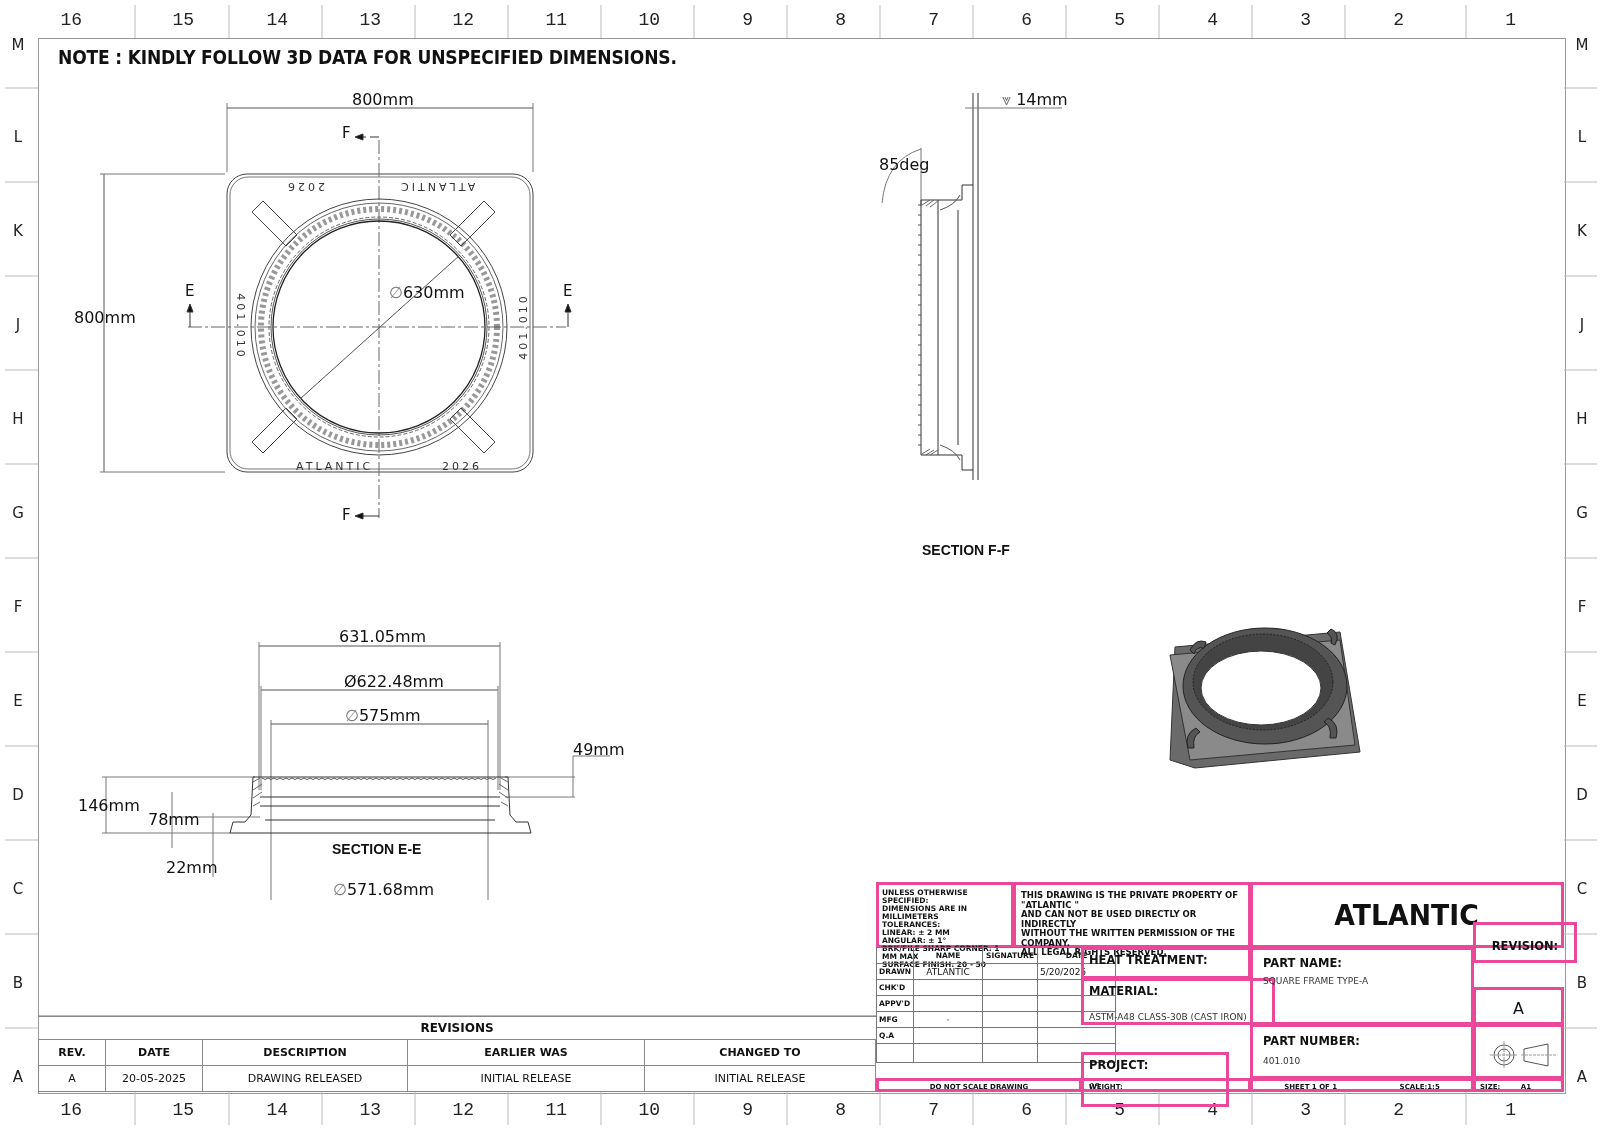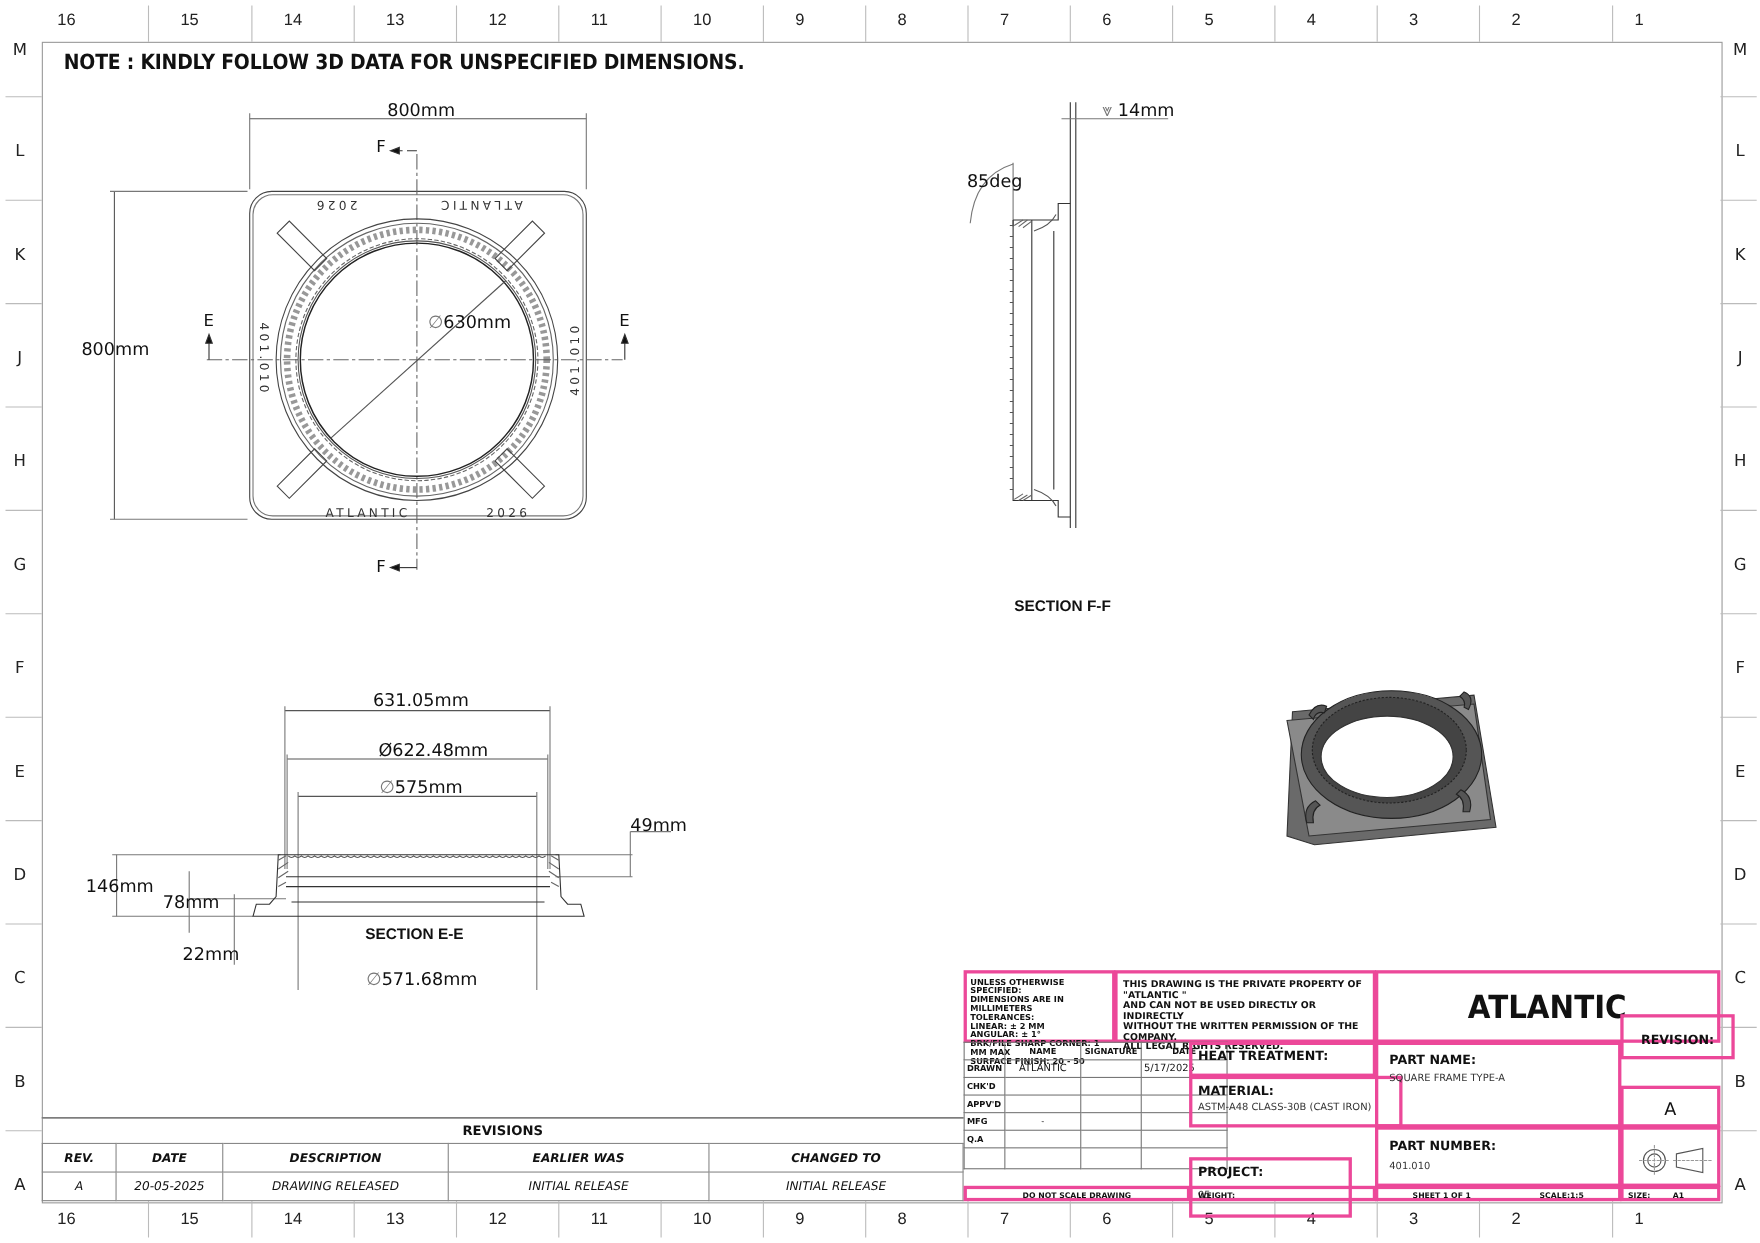--- a/index.html
+++ b/index.html
@@ -1,25 +1,25 @@
 <!DOCTYPE html>
 <html><head>
 <meta charset="utf-8">
 <style>
   html,body{margin:0;padding:0;background:#fff;}
   body{width:1600px;height:1130px;position:relative;overflow:hidden;font-family:"Liberation Sans",sans-serif;color:#111;}
-  .zone-num{position:absolute;font-size:15px;color:#222;text-align:left;width:30px;font-family:Liberation Sans, sans-serif;}
+  .zone-num{position:absolute;font-size:18px;color:#222;text-align:right;width:30px;font-family:Liberation Mono, monospace;}
   .zone-let{position:absolute;font-size:15px;color:#222;width:20px;text-align:center;font-family:"DejaVu Sans",sans-serif;}
   .frame{position:absolute;left:38px;top:38px;width:1526px;height:1054px;border:1px solid #999;}
   .note{position:absolute;left:58px;top:46px;font-weight:bold;font-size:19px;letter-spacing:-0.2px;font-family:"DejaVu Sans",sans-serif;transform:scaleX(0.9);transform-origin:left;}
   .dim{position:absolute;font-size:16px;font-family:"DejaVu Sans",sans-serif;color:#111;white-space:nowrap;}
   .sec-label{position:absolute;font-weight:bold;font-size:14px;font-family:"Liberation Sans",sans-serif;}
   svg{position:absolute;left:0;top:0;}
   table{border-collapse:collapse;}
-  .rev-table{position:absolute;left:38px;top:1016px;width:838px;font-style:italic;}
+  .rev-table{position:absolute;left:38px;top:1016px;width:838px;}
   .rev-table td{border:1px solid #888;font-size:11px;text-align:center;height:23px;font-family:"DejaVu Sans",sans-serif;}
   .rev-table .hd td{font-weight:bold;font-size:11px;}
   .rev-title{position:absolute;left:38px;top:1016px;width:838px;height:23px;line-height:23px;text-align:center;font-weight:bold;font-size:12px;border-top:1px solid #888;font-family:"DejaVu Sans",sans-serif;}
   .tb{position:absolute;border:3px solid #ec4899;box-sizing:border-box;}
   .tb-small{font-size:7.5px;font-weight:bold;line-height:8px;font-family:"DejaVu Sans",sans-serif;}
   .tb-head{font-size:11.5px;font-weight:bold;font-family:"DejaVu Sans",sans-serif;}
   .tb-val{font-size:9px;color:#333;font-family:"DejaVu Sans",sans-serif;}
   .sig td{border:1px solid #777;font-size:7.5px;height:15px;font-family:"DejaVu Sans",sans-serif;padding:0 2px;}
 </style>
 </head>
@@ -330,21 +330,21 @@
         <tr>
       <td style="width:26px"></td>
       <td style="width:64px;text-align:center;font-weight:bold">NAME</td>
       <td style="width:50px;text-align:center;font-weight:bold">SIGNATURE</td>
       <td style="text-align:center;font-weight:bold">DATE</td>
     </tr>
     <tr>
       <td style="font-weight:bold">DRAWN</td>
       <td style="text-align:center;font-size:9px">ATLANTIC</td>
       <td></td>
-      <td style="font-size:9px">5/17/2025</td>
+      <td style="font-size:9px">5/20/2025</td>
     </tr>
     <tr>
       <td style="font-weight:bold">CHK'D</td>
       <td></td>
       <td></td>
       <td></td>
     </tr>
     <tr>
       <td style="font-weight:bold">APPV'D</td>
       <td></td>
@@ -372,21 +372,21 @@
   </tbody>
     </table>
   <div class="tb" style="left:876px;top:1078px;width:206px;height:14px;text-align:center;font-size:7px;font-weight:bold;line-height:13px;font-family:'DejaVu Sans',sans-serif">DO NOT SCALE DRAWING</div>
 
   <div class="tb" style="left:1081px;top:947px;width:170px;height:32px;padding:3px 5px">
     <div class="tb-head">HEAT TREATMENT:</div>
     <div class="tb-val"></div>
   </div>
   <div class="tb" style="left:1081px;top:978px;width:194px;height:47px;padding:3px 5px">
     <div class="tb-head">MATERIAL:</div>
-    <div class="tb-val" style="margin-top:4px">ASTM-A48 CLASS-30B (CAST IRON)</div>
+    <div class="tb-val" style="margin-top:14px">ASTM-A48 CLASS-30B (CAST IRON)</div>
   </div>
   <div class="tb" style="left:1081px;top:1052px;width:148px;height:55px;padding:3px 5px">
     <div class="tb-head">PROJECT:</div>
     <div class="tb-val" style="margin-top:10px">05</div>
   </div>
   <div class="tb" style="left:1081px;top:1078px;width:170px;height:14px;padding:0 5px;font-size:7px;font-weight:bold;line-height:13px;font-family:'DejaVu Sans',sans-serif">WEIGHT:</div>
 
   <div class="tb" style="left:1250px;top:947px;width:224px;height:78px;padding:6px 10px">
     <div class="tb-head">PART NAME:</div>
     <div class="tb-val" style="margin-top:6px">SQUARE FRAME TYPE-A</div>

